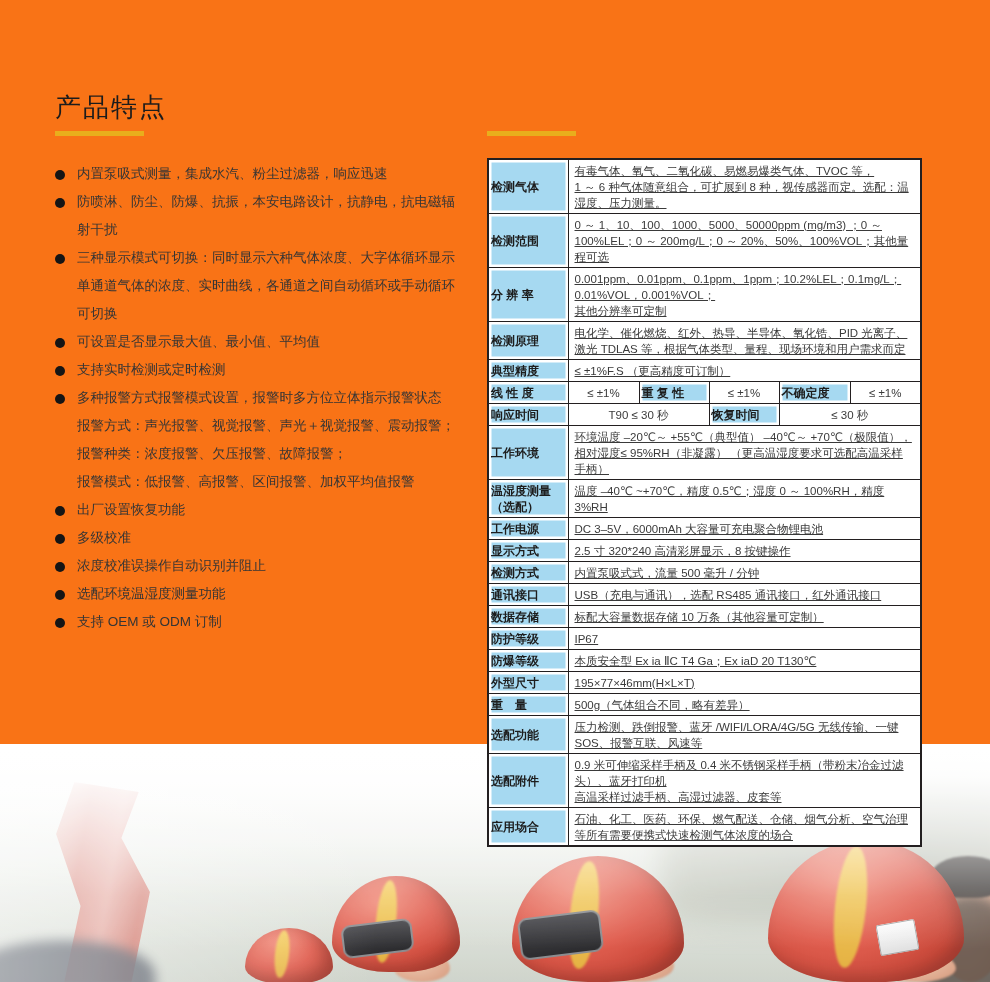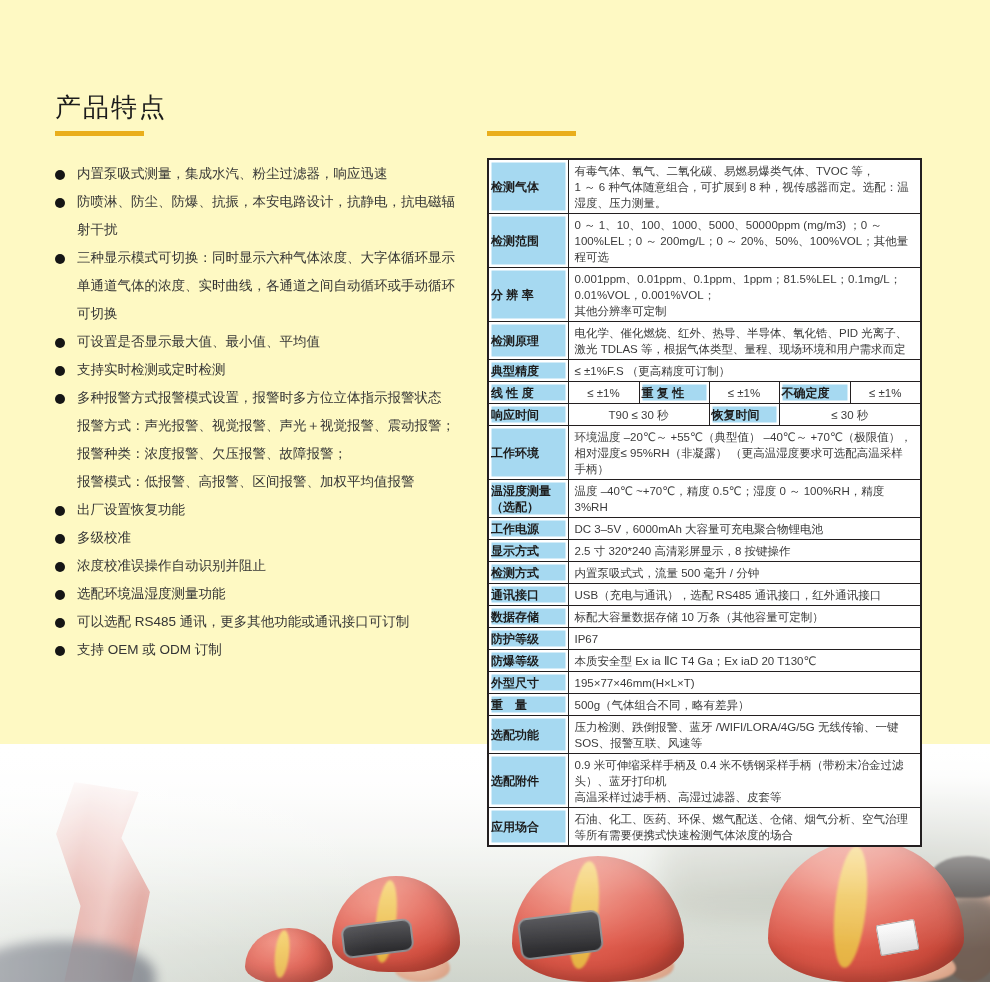--- a/index.html
+++ b/index.html
@@ -1,16 +1,16 @@
 <!DOCTYPE html>
 <html style="--accent: #E9AE1C; --labelblue: #A6D9F1; --tborder: #231F20;"><head>
 <meta charset="utf-8">
 <style>
   html,body{margin:0;padding:0;background:#fff;}
-  .page{position:relative;width:990px;height:982px;background:#fef9c3;overflow:hidden;
+  .page{position:relative;width:990px;height:982px;background:#f97316;overflow:hidden;
         font-family:"Liberation Sans","DejaVu Sans",sans-serif;color:#333;}
 
   
   .sec-title{position:absolute;top:90px;margin:0;font-size:26px;font-weight:500;
              color:#1c1c1c;letter-spacing:2px;}
   .rule{position:absolute;top:131px;height:5px;width:89px;background:var(--accent,#E9AE1C);}
 
   
   .features{position:absolute;left:55px;top:160px;width:412px;}
   .feat-list{list-style:none;margin:0;padding:0;}
@@ -21,21 +21,21 @@
 
   
   .specs-table{position:absolute;left:487px;top:158px;width:433px;border-collapse:collapse;
                table-layout:fixed;background:#fff;}
   .specs-table td{border:1.4px solid var(--tborder,#231F20);font-size:11.5px;line-height:16px;
                   padding:2.5px 6px;vertical-align:middle;white-space:pre-line;overflow:hidden;}
   .specs-table{border:2px solid var(--tborder,#231F20);}
   .specs-table td.lab{background:var(--labelblue,#A6D9F1);box-shadow:inset 0 0 0 2.5px #fff;
                       font-weight:bold;color:#1d1d1d;font-size:12px;padding:2.5px 2px;}
   .specs-table td.val{color:#3a3a3a;text-align:center;}
-  .specs-table td.val.left{text-align:left;}
+  .specs-table td.val.left{text-align:left;text-decoration:underline;}
 
   
   .photo{position:absolute;left:0;top:744px;width:990px;height:238px;overflow:hidden;
          background:linear-gradient(180deg,#fdfdfc 0%,#f0f2ee 25%,#e3e7e0 55%,#d6dbd2 80%,#c9cfc5 100%);}
   .photo *{position:absolute;}
   .hill{left:660px;top:30px;width:360px;height:150px;background:radial-gradient(ellipse at 60% 60%,#9aa091,#b4b9ab 70%,rgba(180,185,171,0));filter:blur(14px);opacity:.65;}
   .flag{left:52px;top:38px;width:102px;height:200px;
         background:linear-gradient(100deg,#e09a8c 0%,#cf5244 30%,#e2857a 55%,#c84536 80%,#d96b5c 100%);
         clip-path:polygon(22% 0,85% 5%,68% 28%,96% 55%,78% 100%,12% 100%,28% 62%,4% 26%);
         filter:blur(1.4px);opacity:.78;}
@@ -168,26 +168,20 @@
         <li class="feat">
           <span class="dot">
             <i></i>
           </span>
           <div class="txt">选配环境温湿度测量功能</div>
         </li>
         <li class="feat">
           <span class="dot">
             <i></i>
           </span>
-          <div class="txt">可以选配 RS485 通讯，更多其他功能或通讯接口可订制</div>
-        </li>
-        <li class="feat">
-          <span class="dot">
-            <i></i>
-          </span>
           <div class="txt">支持 OEM 或 ODM 订制</div>
         </li>
       </ul>
   </section>
 
   <div class="rule" style="left:487px;"></div>
   <table class="specs-table">
     <colgroup>
       <col style="width:80px">
         <col style="width:71px">
@@ -201,21 +195,21 @@
           <td class="lab">检测气体</td>
           <td class="val left" colspan="5">有毒气体、氧气、二氧化碳、易燃易爆类气体、TVOC 等，
 1 ～ 6 种气体随意组合，可扩展到 8 种，视传感器而定。选配：温湿度、压力测量。</td>
         </tr>
         <tr>
           <td class="lab">检测范围</td>
           <td class="val left" colspan="5">0 ～ 1、10、100、1000、5000、50000ppm (mg/m3) ；0 ～ 100%LEL；0 ～ 200mg/L；0 ～ 20%、50%、100%VOL；其他量程可选</td>
         </tr>
         <tr>
           <td class="lab">分 辨 率</td>
-          <td class="val left" colspan="5">0.001ppm、0.01ppm、0.1ppm、1ppm；81.5%LEL；0.1mg/L；
+          <td class="val left" colspan="5">0.001ppm、0.01ppm、0.1ppm、1ppm；10.2%LEL；0.1mg/L；
 0.01%VOL，0.001%VOL；
 其他分辨率可定制</td>
         </tr>
         <tr>
           <td class="lab">检测原理</td>
           <td class="val left" colspan="5">电化学、催化燃烧、红外、热导、半导体、氧化锆、PID 光离子、激光 TDLAS 等，根据气体类型、量程、现场环境和用户需求而定</td>
         </tr>
         <tr>
           <td class="lab">典型精度</td>
           <td class="val left" colspan="5">≤ ±1%F.S  （更高精度可订制）</td>

